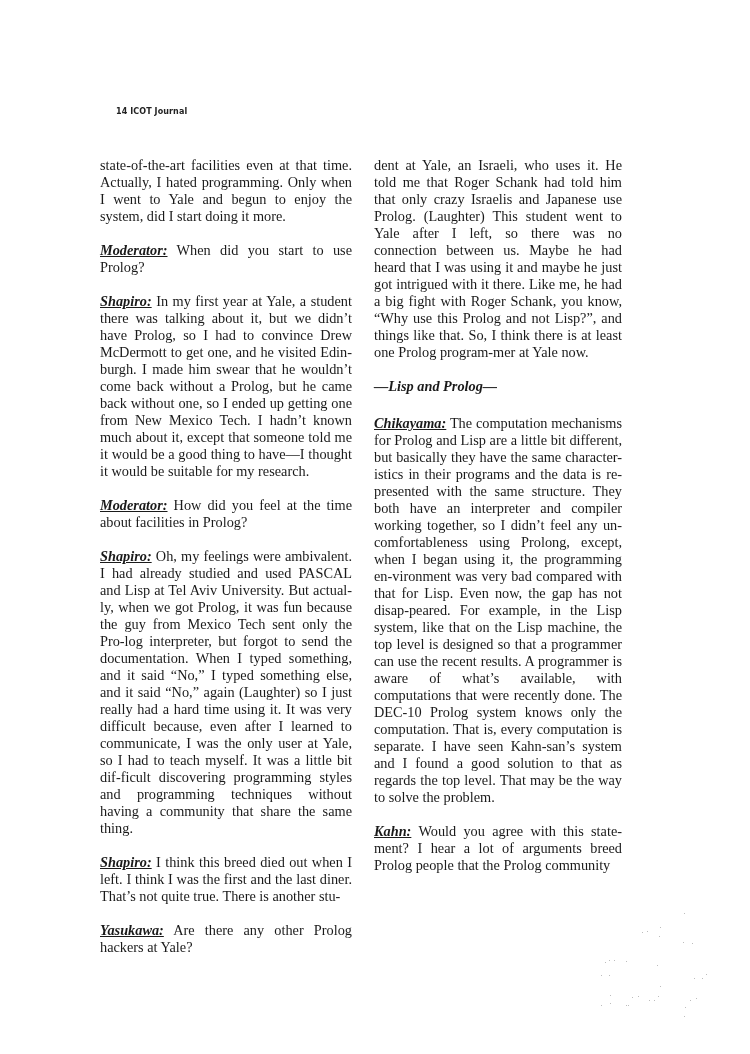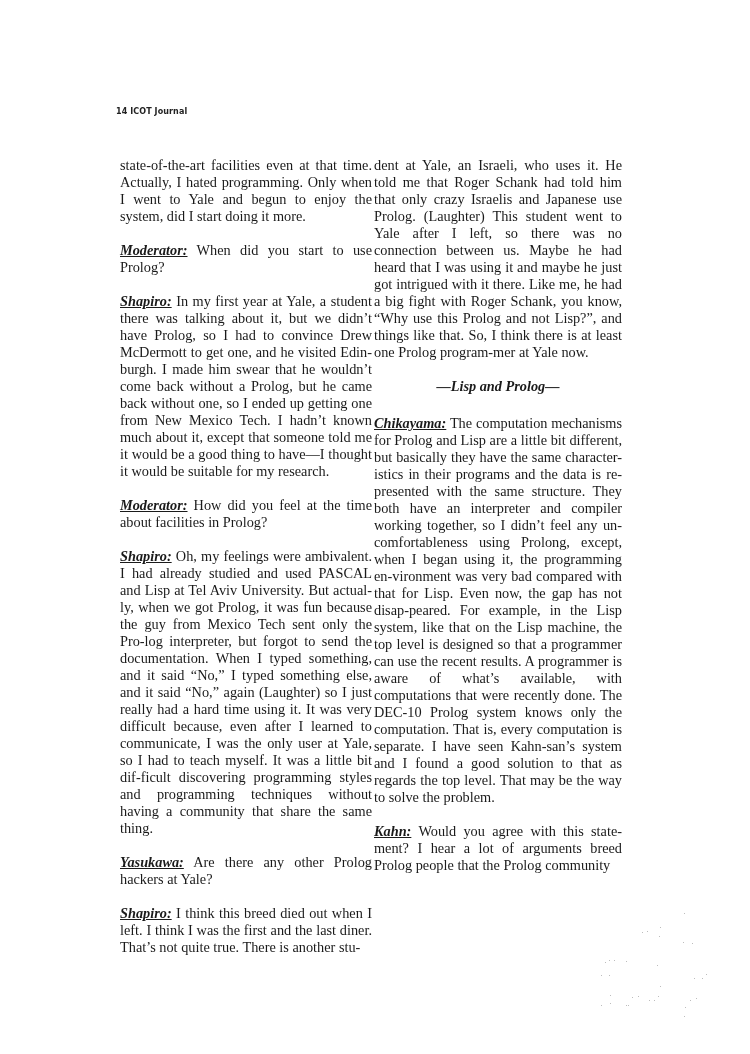--- a/index.html
+++ b/index.html
@@ -26,33 +26,33 @@
     letter-spacing: 0.1px;
   }
   .column {
     position: absolute;
     top: 157px;
     width: 252px;
     font-size: 14.3px;
     line-height: 17.0px;
     text-align: justify;
   }
-  .col-left { left: 120px; }
+  .col-left { left: 100px; }
   .col-right { left: 374px; width: 248px; }
   .para {
     margin: 0 0 17px 0;
     hyphens: manual;
   }
   .speaker {
     font-style: italic;
     font-weight: bold;
     text-decoration: underline;
   }
   .section-heading {
-    text-align: center;
+    text-align: left;
     font-style: italic;
     font-weight: bold;
     margin: 4px 0 20px 0;
   }
   .noise {
     position: absolute;
     width: 1px;
     height: 1px;
     background: #bdbdbd;
   }
@@ -63,22 +63,22 @@
 <div class="page-header">
   <span>14 ICOT Journal</span>
 </div>
 
 <div class="column col-left">
   <p class="para"><span class="speaker"></span> <span>state-of-the-art facilities even at that time. Actually, I hated programming. Only when I went to Yale and begun to enjoy the system, did I start doing it more.</span></p>
   <p class="para"><span class="speaker">Moderator:</span> <span>When did you start to use Prolog?</span></p>
   <p class="para"><span class="speaker">Shapiro:</span> <span>In my first year at Yale, a student there was talking about it, but we didn’t have Prolog, so I had to convince Drew McDermott to get one, and he visited Edin-burgh. I made him swear that he wouldn’t come back without a Prolog, but he came back without one, so I ended up getting one from New Mexico Tech. I hadn’t known much about it, except that someone told me it would be a good thing to have—I thought it would be suitable for my research.</span></p>
   <p class="para"><span class="speaker">Moderator:</span> <span>How did you feel at the time about facilities in Prolog?</span></p>
   <p class="para"><span class="speaker">Shapiro:</span> <span>Oh, my feelings were ambivalent. I had already studied and used PASCAL and Lisp at Tel Aviv University. But actual-ly, when we got Prolog, it was fun because the guy from Mexico Tech sent only the Pro-log interpreter, but forgot to send the documentation. When I typed something, and it said “No,” I typed something else, and it said “No,” again (Laughter) so I just really had a hard time using it. It was very difficult because, even after I learned to communicate, I was the only user at Yale, so I had to teach myself. It was a little bit dif-ficult discovering programming styles and programming techniques without having a community that share the same thing.</span></p>
+  <p class="para"><span class="speaker">Shapiro:</span> <span>I think this breed died out when I left. I think I was the first and the last diner. That’s not quite true. There is another stu-</span></p>
   <p class="para"><span class="speaker">Yasukawa:</span> <span>Are there any other Prolog hackers at Yale?</span></p>
-  <p class="para"><span class="speaker">Shapiro:</span> <span>I think this breed died out when I left. I think I was the first and the last diner. That’s not quite true. There is another stu-</span></p>
 </div>
 
 <div class="column col-right">
   <p class="para"><span>dent at Yale, an Israeli, who uses it. He told me that Roger Schank had told him that only crazy Israelis and Japanese use Prolog. (Laughter) This student went to Yale after I left, so there was no connection between us. Maybe he had heard that I was using it and maybe he just got intrigued with it there. Like me, he had a big fight with Roger Schank, you know, “Why use this Prolog and not Lisp?”, and things like that. So, I think there is at least one Prolog program-mer at Yale now.</span></p>
   <div class="section-heading">—Lisp and Prolog—</div>
   <p class="para"><span class="speaker">Chikayama:</span> <span>The computation mechanisms for Prolog and Lisp are a little bit different, but basically they have the same character-istics in their programs and the data is re-presented with the same structure. They both have an interpreter and compiler working together, so I didn’t feel any un-comfortableness using Prolong, except, when I began using it, the programming en-vironment was very bad compared with that for Lisp. Even now, the gap has not disap-peared. For example, in the Lisp system, like that on the Lisp machine, the top level is designed so that a programmer can use the recent results. A programmer is aware of what’s available, with computations that were recently done. The DEC-10 Prolog system knows only the computation. That is, every computation is separate. I have seen Kahn-san’s system and I found a good solution to that as regards the top level. That may be the way to solve the problem.</span></p>
   <p class="para"><span class="speaker">Kahn:</span> <span>Would you agree with this state-ment? I hear a lot of arguments breed Prolog people that the Prolog community</span></p>
 </div>
 
 <div>

